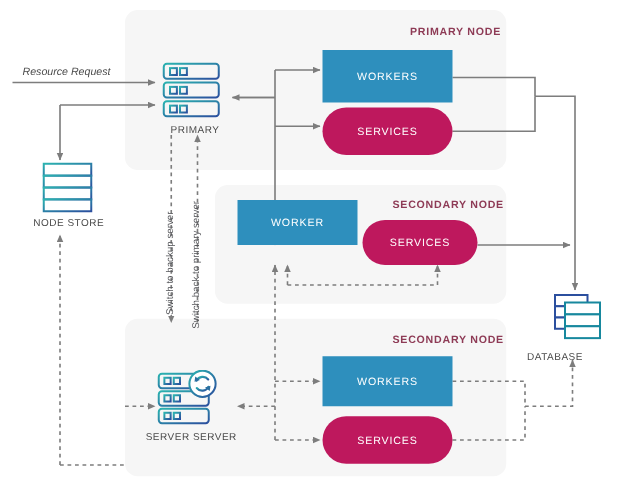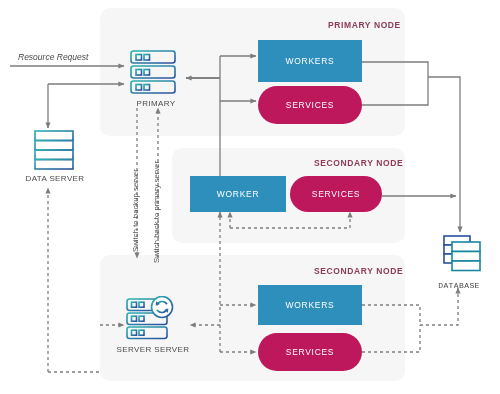--- a/index.html
+++ b/index.html
@@ -84,21 +84,21 @@
     </g>
   </svg>
 
   <div class="panel-title" style="left:328px;top:20px;">PRIMARY NODE</div>
   <div class="panel-title" style="left:314px;top:158px;">SECONDARY NODE</div>
   <div class="panel-title" style="left:314px;top:266px;">SECONDARY NODE</div>
 
   <div class="nodebox workers" style="left:258px;top:40px;width:104px;height:42px;">WORKERS</div>
   <div class="nodebox services" style="left:258px;top:86px;width:104px;height:38px;">SERVICES</div>
 
-  <div class="nodebox workers" style="left:190px;top:176px;width:96px;height:36px;">WORKER</div>
+  <div class="nodebox workers" style="left:190px;top:160px;width:96px;height:36px;">WORKER</div>
   <div class="nodebox services" style="left:290px;top:176px;width:92px;height:36px;">SERVICES</div>
 
   <div class="nodebox workers" style="left:258px;top:285px;width:104px;height:40px;">WORKERS</div>
   <div class="nodebox services" style="left:258px;top:333px;width:104px;height:38px;">SERVICES</div>
 
   <svg class="icon" style="left:128px;top:48px;" width="56" height="50" viewBox="0 0 56 50">
     <defs>
       <linearGradient id="gsrv" x1="0" y1="0" x2="1" y2="1">
         <stop offset="0" stop-color="#2bb3b0"></stop>
           <stop offset="1" stop-color="#2b4f9e"></stop>
@@ -128,21 +128,21 @@
           <stop offset="1" stop-color="#2b4f9e"></stop>
       </linearGradient>
     </defs>
     <g fill="none" stroke="url(#gds)" stroke-width="1.6">
       <rect x="3" y="3" width="38" height="9.5"></rect>
       <rect x="3" y="12.5" width="38" height="9.5"></rect>
       <rect x="3" y="22" width="38" height="9.5"></rect>
       <rect x="3" y="31.5" width="38" height="9.5"></rect>
     </g>
   </svg>
-  <div class="cap" style="left:20px;top:174px;width:70px;">DATA SERVER</div>
+  <div class="cap" style="left:20px;top:174px;width:70px;">NODE STORE</div>
 
   <svg class="icon" style="left:124px;top:296px;" width="56" height="48" viewBox="0 0 56 48">
     <defs>
       <linearGradient id="gbk" x1="0" y1="0" x2="1" y2="1">
         <stop offset="0" stop-color="#2bb3b0"></stop>
           <stop offset="1" stop-color="#2b4f9e"></stop>
       </linearGradient>
     </defs>
     <g fill="none" stroke="url(#gbk)" stroke-width="1.6">
       <rect x="3" y="3" width="40" height="11.5" rx="2.5"></rect>
@@ -174,19 +174,19 @@
       <rect x="4" y="4" width="26" height="9"></rect>
       <rect x="4" y="13" width="26" height="9"></rect>
       <rect x="4" y="22" width="26" height="9"></rect>
     </g>
     <g fill="#ffffff" stroke="#17889e" stroke-width="1.6">
       <rect x="12" y="10" width="28" height="9.5"></rect>
       <rect x="12" y="19.5" width="28" height="9.5"></rect>
       <rect x="12" y="29" width="28" height="9.5"></rect>
     </g>
   </svg>
-  <div class="cap" style="left:423px;top:281px;width:72px;font-family:Liberation Mono, monospace;">DATABASE</div>
+  <div class="cap" style="left:408px;top:281px;width:72px;">DATABASE</div>
 
   <div class="ital" style="left:18px;top:52px;">Resource Request</div>
   <div class="vlabel" style="left:131px;top:252px;">Switch to backup server</div>
   <div class="vlabel" style="left:152px;top:263px;">Switch back to primary server</div>
 
 </div>
 
 </body></html>

